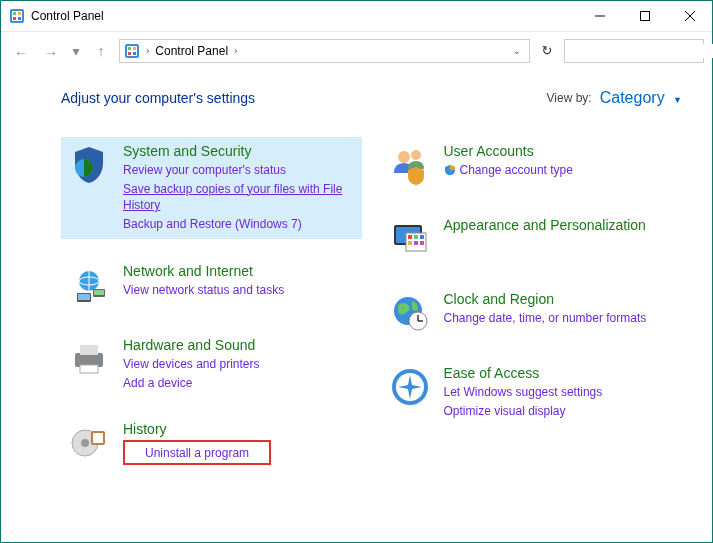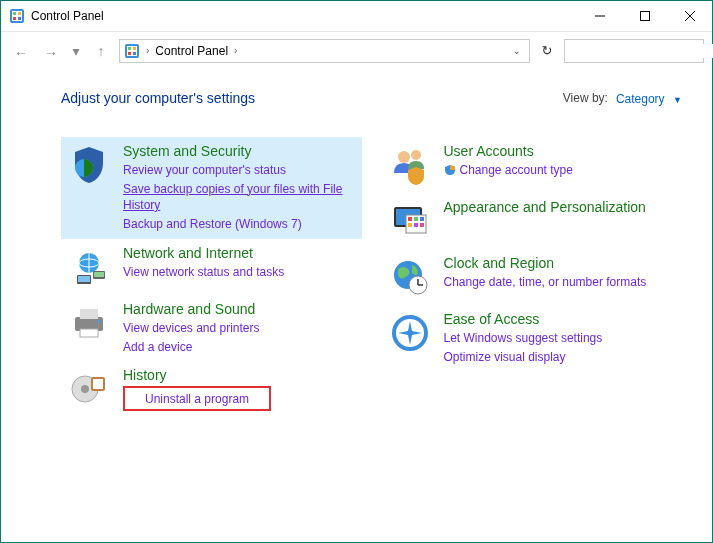--- a/index.html
+++ b/index.html
@@ -23,25 +23,25 @@
 .spacer { flex: 1; }
 .addr-dropdown { color: #666; font-size: 10px; padding: 0 4px; }
 .refresh-btn { width: 22px; height: 22px; display: flex; align-items: center; justify-content: center; color: #333; font-size: 13px; }
 .searchbox { width: 140px; height: 24px; border: 1px solid #ccc; display: flex; align-items: center; padding: 0 6px; }
 .searchbox input { border: none; outline: none; flex: 1; font-size: 12px; }
 
 .content { flex: 1; padding: 20px 30px 20px 60px; overflow: auto; }
 .topline { display: flex; align-items: center; margin-bottom: 30px; }
 .heading { font-size: 14px; color: #003399; flex: 1; }
 .viewby-label { font-size: 12px; color: #444; margin-right: 8px; }
-.viewby-value { font-size: 12px; color: #0066cc; text-align: right; }
+.viewby-value { font-size: 16px; color: #0066cc; text-align: right; }
 .viewby-caret { color: #0066cc; font-size: 9px; margin-left: 4px; }
 
 .categories { display: flex; gap: 20px; }
-.col { flex: 1; display: flex; flex-direction: column; }
+.col { flex: 1; display: flex; flex-direction: column; gap: 18px; }
 .cat { display: flex; gap: 12px; padding: 6px; }
 .cat.highlighted { background: #d6eefb; }
 .cat .caticon { width: 44px; height: 44px; flex-shrink: 0; display: flex; align-items: center; justify-content: center; }
 .cat .catbody { display: flex; flex-direction: column; gap: 2px; }
 .cat .catname { color: #1a7a1a; font-size: 14px; line-height: 1.2; }
 .cat .sublink { color: #6d28d9; font-size: 12px; line-height: 1.4; }
 .cat .sublink.underlined { text-decoration: underline; }
 .boxed { border: 2px solid #e03030; padding: 1px 20px; display: inline-block; }
 </style>
 </head>

